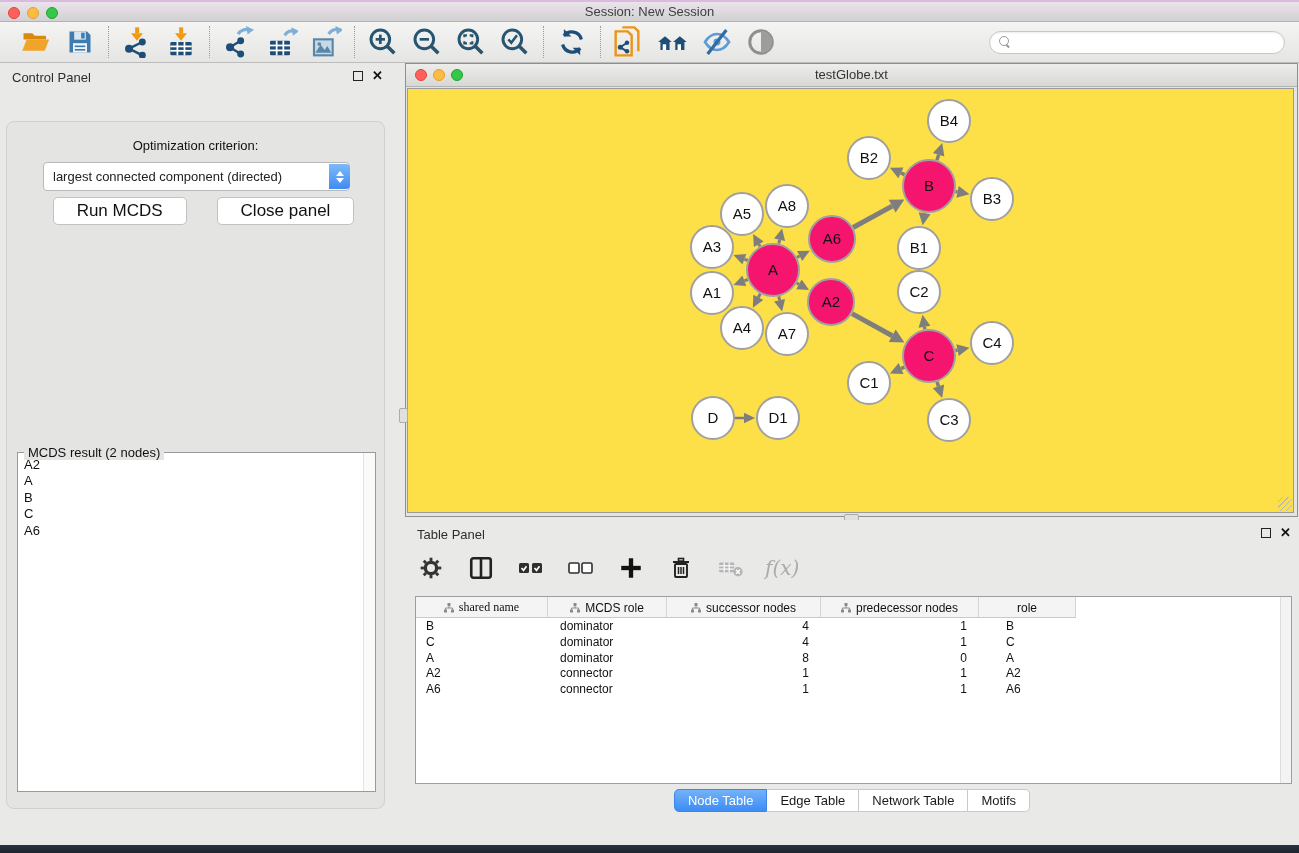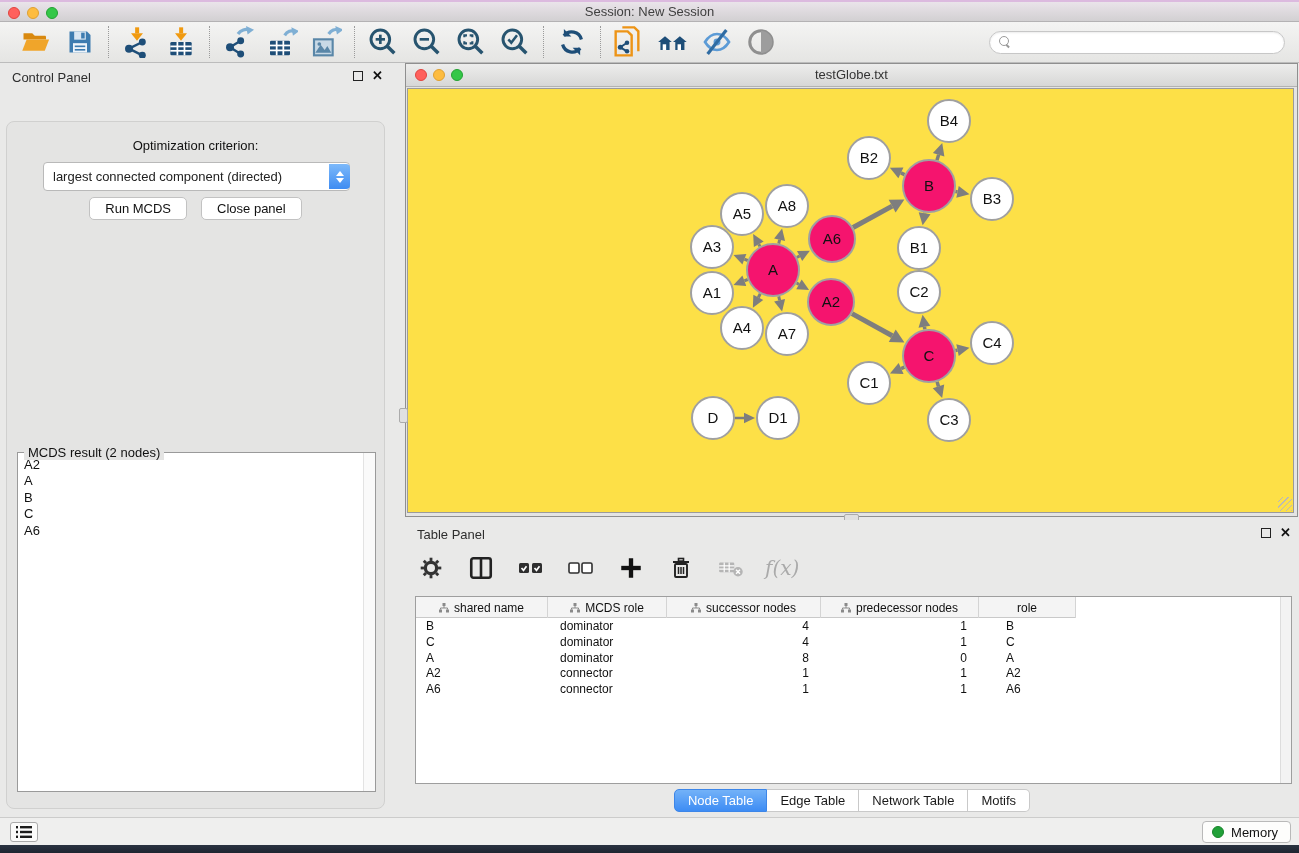--- a/index.html
+++ b/index.html
@@ -65,22 +65,22 @@
   .dropdown .dd-text { flex:1; padding-left:9px; white-space:nowrap; overflow:hidden; }
   .dd-stepper {
     width:21px; height:25px; margin-right:-1px; border-radius:0 4px 4px 0;
     background:linear-gradient(#7db9fa,#3e8cf2); display:flex; flex-direction:column;
     align-items:center; justify-content:center; gap:2px;
   }
   .dd-up { width:0; height:0; border-left:4px solid transparent; border-right:4px solid transparent; border-bottom:5px solid #fff; }
   .dd-down { width:0; height:0; border-left:4px solid transparent; border-right:4px solid transparent; border-top:5px solid #fff; }
   .cp-buttons { position:absolute; left:0; top:75px; width:100%; display:flex; justify-content:center; gap:14px; }
   .push-btn {
-    font-size:13px; padding:3px 15px; background:#fff; border:1px solid #c2c2c2; border-radius:5px;
-    color:#111; cursor:default;
+    font-size:17px; padding:3px 23px; background:#fff; border:1px solid #c2c2c2; border-radius:5px;
+    color:#111; cursor:default;margin-left:16px;
   }
   .result-fieldset {
     position:absolute; left:10px; top:330px; width:359px; height:340px;
     border:1px solid #9a9a9a; background:#fff;
   }
   .result-legend {
     position:absolute; left:6px; top:-8px; background:#e4e4e3; padding:0 4px; font-size:13px; color:#111;
   }
   .result-list { position:absolute; left:0; top:4px; bottom:0; right:12px; overflow:hidden; font-size:13px; }
   .result-item { padding:0 6px; line-height:16.4px; color:#111; }
@@ -567,21 +567,21 @@
               <line x1="11.3" y1="7" x2="11.3" y2="16"></line>
             </g>
             <circle cx="19.5" cy="15.5" r="4.4" fill="#b5b5b5"></circle>
             <path d="M17.7 13.7l3.6 3.6M21.3 13.7l-3.6 3.6" stroke="#fff" stroke-width="1.4"></path>
           </svg>
       </span>
       <span class="fx-label">f(x)</span>
     </div>
     <div class="tp-table">
       <div class="tp-headrow" id="tp-headrow">
-          <div class="tp-hcell" style="width: 132px;">
+          <div class="tp-hcell" style="width: 132px; font-family: Liberation Serif, serif;">
             <svg width="10" height="10" viewBox="0 0 10 10">
               <rect x="3.5" y="0" width="3" height="3" fill="#8a8a8a"></rect>
               <rect x="0" y="6.5" width="3" height="3" fill="#8a8a8a"></rect>
               <rect x="7" y="6.5" width="3" height="3" fill="#8a8a8a"></rect>
               <path d="M5 3v2M1.5 6.5v-1.5h7v1.5" stroke="#8a8a8a" fill="none"></path>
             </svg>
             <span>shared name</span>
           </div>
           <div class="tp-hcell" style="width: 119px;">
             <svg width="10" height="10" viewBox="0 0 10 10">
@@ -654,33 +654,15 @@
       <div class="tp-scroll"></div>
     </div>
     <div class="bottom-tabs" id="bottom-tabs">
         <div class="tabbtn active">Node Table</div>
         <div class="tabbtn">Edge Table</div>
         <div class="tabbtn">Network Table</div>
         <div class="tabbtn">Motifs</div>
       </div>
   </div>
 
-  <div class="statusbar">
-    <span class="list-btn">
-      <svg width="16" height="14" viewBox="0 0 16 14">
-          <g fill="#1c1c1c">
-            <rect x="0" y="1" width="2" height="2.4"></rect>
-            <rect x="4" y="1" width="12" height="2.4"></rect>
-            <rect x="0" y="5.8" width="2" height="2.4"></rect>
-            <rect x="4" y="5.8" width="12" height="2.4"></rect>
-            <rect x="0" y="10.6" width="2" height="2.4"></rect>
-            <rect x="4" y="10.6" width="12" height="2.4"></rect>
-          </g>
-        </svg>
-    </span>
-    <span class="memory-btn">
-      <span class="memory-dot"></span>
-      <span>Memory</span>
-    </span>
-  </div>
   <div class="desktop-strip"></div>
 
 </div>
 
 </body></html>

